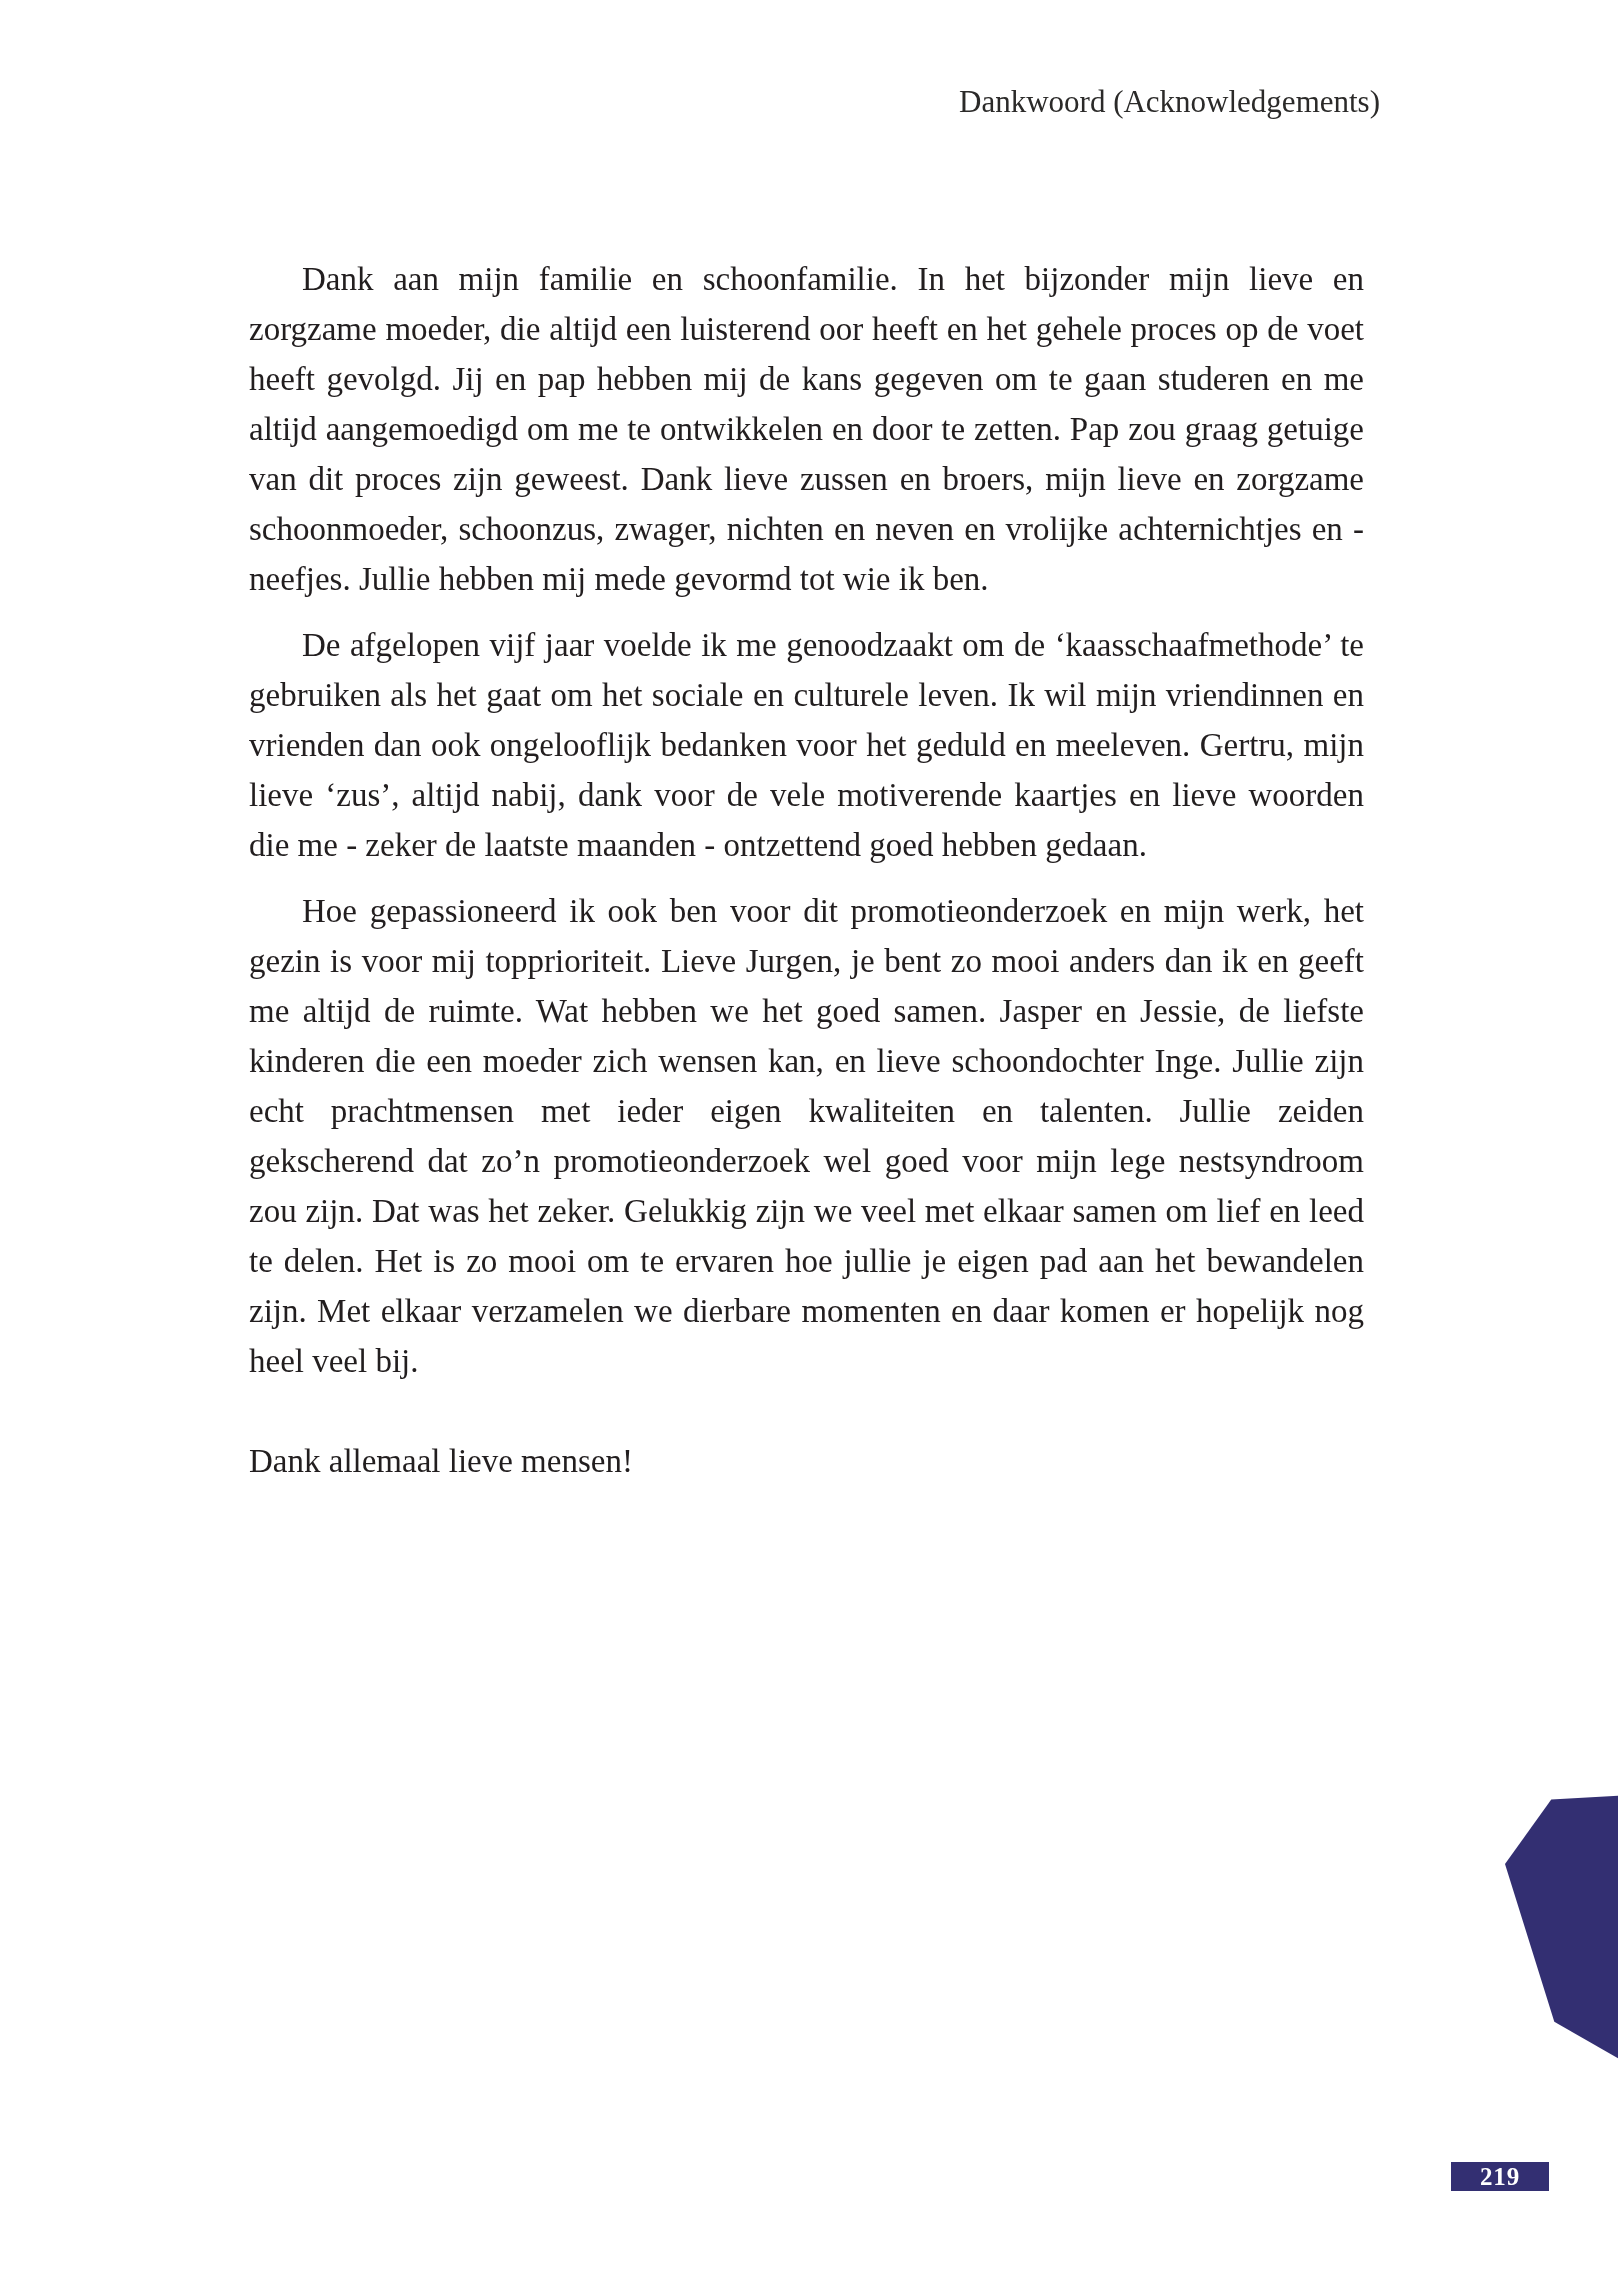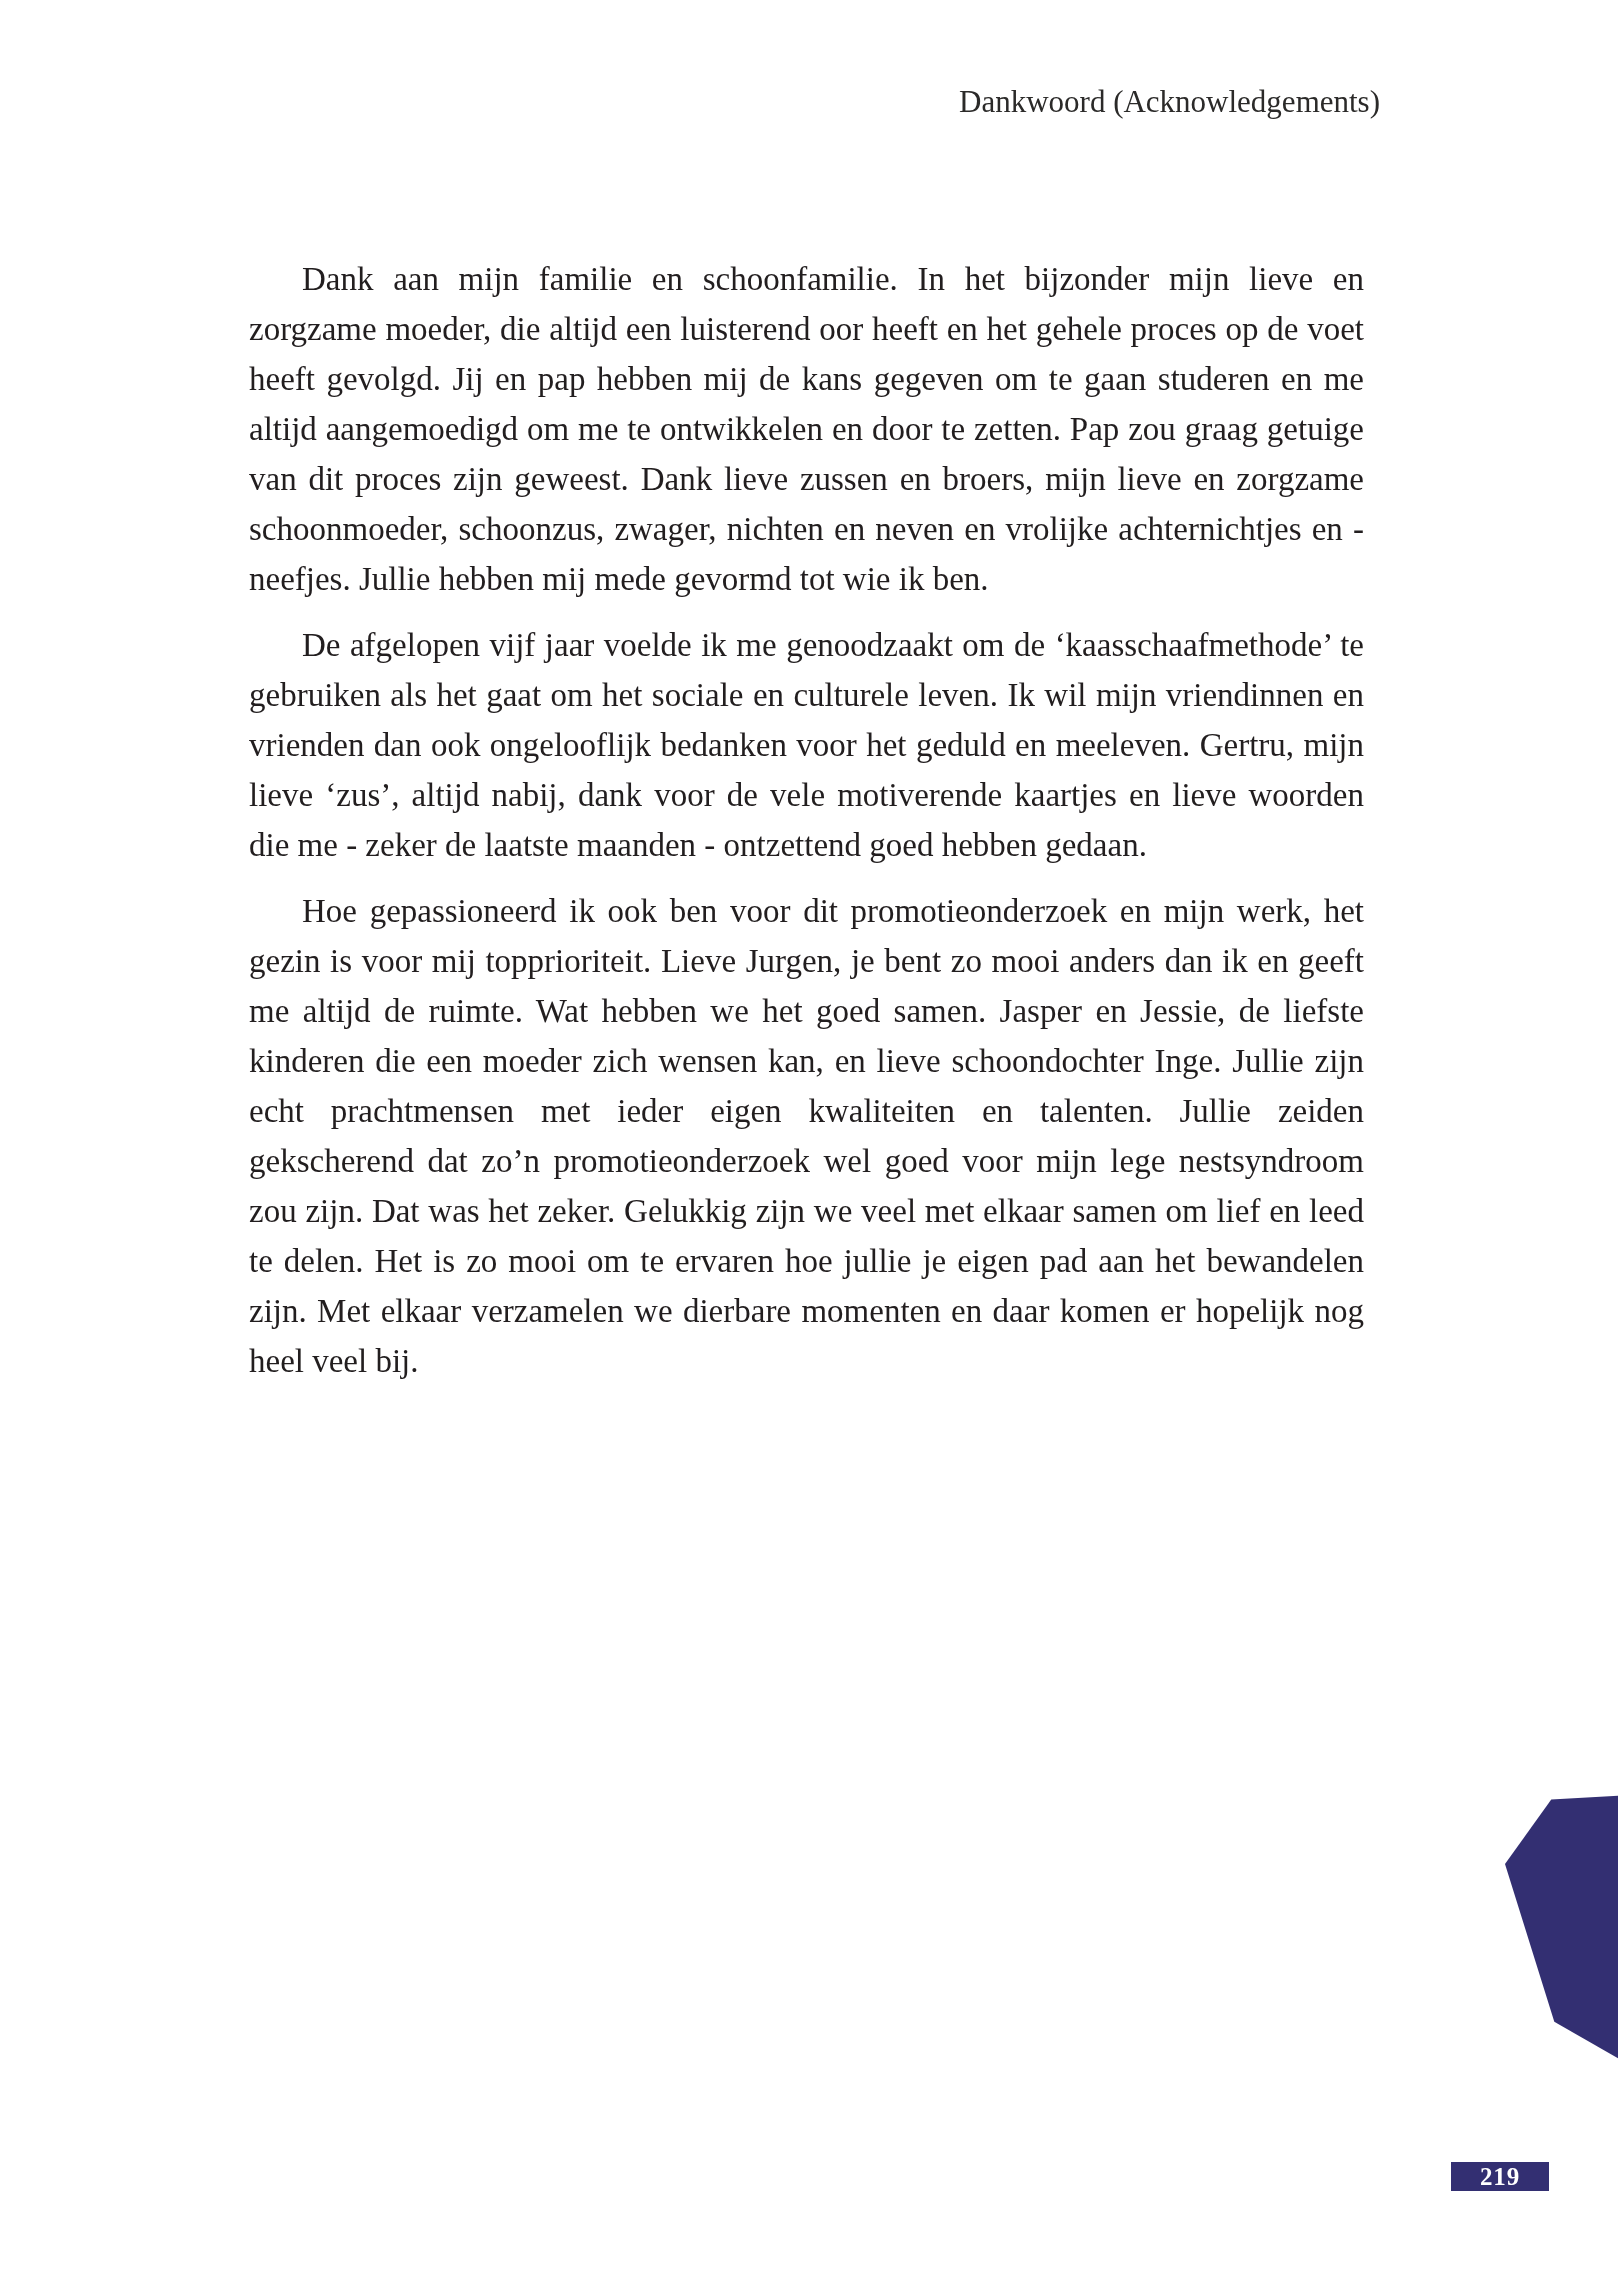--- a/index.html
+++ b/index.html
@@ -73,20 +73,21 @@
 <body>
 
 <div class="page">
 
   <div class="running-header">Dankwoord (Acknowledgements)</div>
 
   <div class="body-text">
     <p>Dank aan mijn familie en schoonfamilie. In het bijzonder mijn lieve en zorgzame moeder, die altijd een luisterend oor heeft en het gehele proces op de voet heeft gevolgd. Jij en pap hebben mij de kans gegeven om te gaan studeren en me altijd aangemoedigd om me te ontwikkelen en door te zetten. Pap zou graag getuige van dit proces zijn geweest. Dank lieve zussen en broers, mijn lieve en zorgzame schoonmoeder, schoonzus, zwager, nichten en neven en vrolijke achternichtjes en -neefjes. Jullie hebben mij mede gevormd tot wie ik ben.</p>
     <p>De afgelopen vijf jaar voelde ik me genoodzaakt om de ‘kaasschaafmethode’ te gebruiken als het gaat om het sociale en culturele leven. Ik wil mijn vriendinnen en vrienden dan ook ongelooflijk bedanken voor het geduld en meeleven. Gertru, mijn lieve ‘zus’, altijd nabij, dank voor de vele motiverende kaartjes en lieve woorden die me - zeker de laatste maanden - ontzettend goed hebben gedaan.</p>
     <p>Hoe gepassioneerd ik ook ben voor dit promotieonderzoek en mijn werk, het gezin is voor mij topprioriteit. Lieve Jurgen, je bent zo mooi anders dan ik en geeft me altijd de ruimte. Wat hebben we het goed samen. Jasper en Jessie, de liefste kinderen die een moeder zich wensen kan, en lieve schoondochter Inge. Jullie zijn echt prachtmensen met ieder eigen kwaliteiten en talenten. Jullie zeiden gekscherend dat zo’n promotieonderzoek wel goed voor mijn lege nestsyndroom zou zijn. Dat was het zeker. Gelukkig zijn we veel met elkaar samen om lief en leed te delen. Het is zo mooi om te ervaren hoe jullie je eigen pad aan het bewandelen zijn. Met elkaar verzamelen we dierbare momenten en daar komen er hopelijk nog heel veel bij.</p>
+    <p class="closing">Dank allemaal lieve mensen!</p>
   </div>
 
   <svg class="corner-shape" viewBox="0 0 149 350" xmlns="http://www.w3.org/2000/svg">
     <polygon points="61,7 149,2 149,348 65,300 0,92" fill="#332f72"></polygon>
   </svg>
 
   <div class="page-badge" style="background-color: rgb(51, 47, 114); text-align: center;">
     <span>219</span>
   </div>
 

